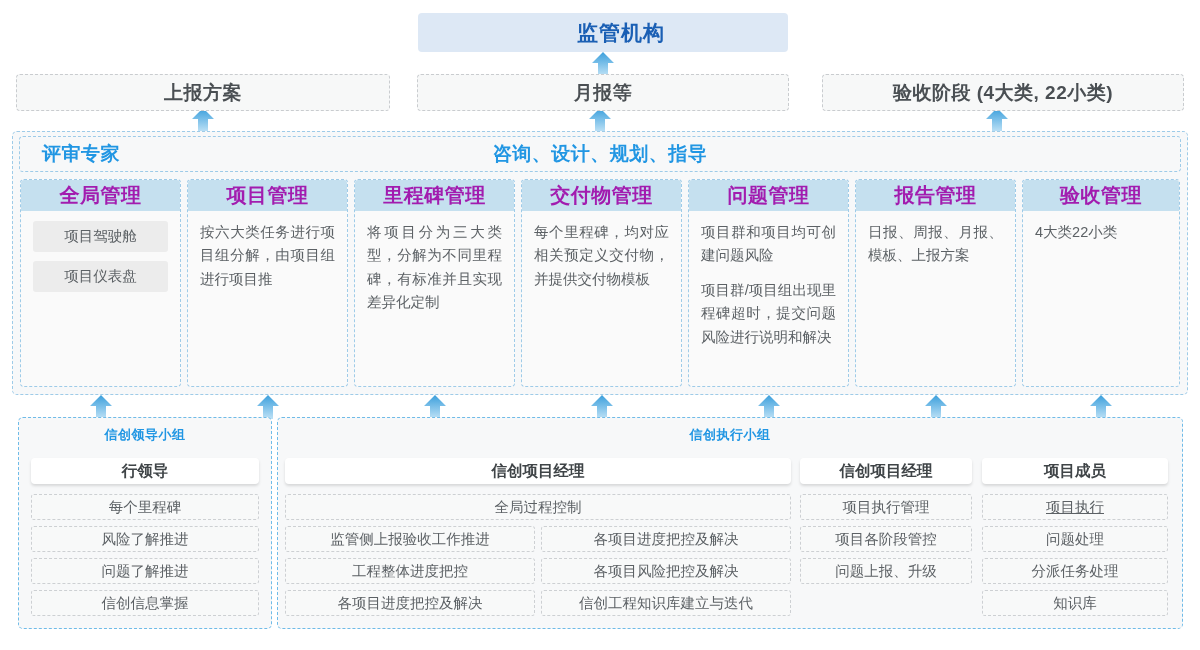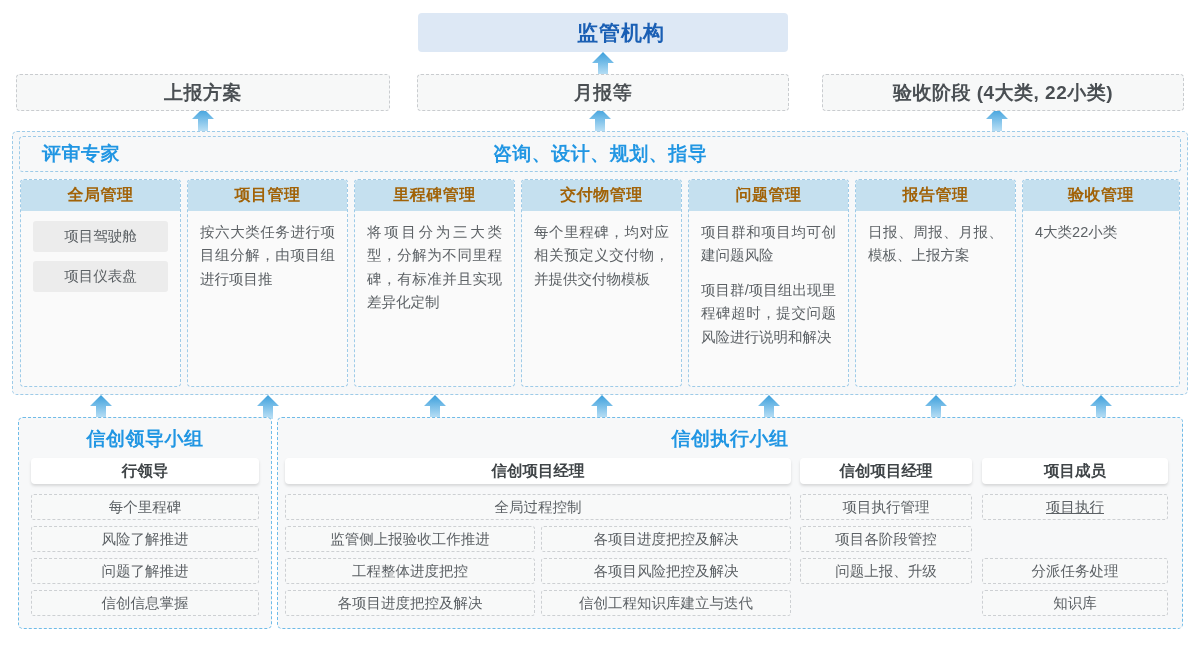--- a/index.html
+++ b/index.html
@@ -84,23 +84,23 @@
     border-radius: 4px;
     background: #fafafa;
     overflow: hidden;
   }
   .col-head {
     height: 31px;
     background: #c5e0ef;
     display: flex;
     align-items: center;
     justify-content: center;
-    color: #a16207;
-    font-weight: bold;
-    font-size: 16px;
+    color: #a21caf;
+    font-weight: bold;
+    font-size: 20px;
     letter-spacing: 0.5px;
   }
   .col-body {
     padding: 10px 12px 8px 12px;
     font-size: 14.5px;
     line-height: 1.62;
     color: #5c6165;
   }
   .col-body p {
     margin: 0 0 11px 0;
@@ -132,21 +132,21 @@
     position: absolute;
     box-sizing: border-box;
     border: 1px dashed #6fbbe8;
     border-radius: 5px;
     background: #f7f8f9;
   }
   .grp-title {
     position: absolute;
     color: #2196e3;
     font-weight: bold;
-    font-size: 19px;
+    font-size: 13px;
     letter-spacing: 0.5px;
     top: 8px;
     left: 50%;
     transform: translateX(-50%);
     white-space: nowrap;
   }
   .role-head {
     position: absolute;
     box-sizing: border-box;
     background: #ffffff;
@@ -323,16 +323,17 @@
   <div class="task" style="left:541px; top:558px; width:250px;">各项目风险把控及解决</div>
   <div class="task" style="left:541px; top:590px; width:250px;">信创工程知识库建立与迭代</div>
 
   <div class="role-head" style="left:800px; top:458px; width:172px;">信创项目经理</div>
   <div class="task" style="left:800px; top:494px; width:172px;">项目执行管理</div>
   <div class="task" style="left:800px; top:526px; width:172px;">项目各阶段管控</div>
   <div class="task" style="left:800px; top:558px; width:172px;">问题上报、升级</div>
 
   <div class="role-head" style="left:982px; top:458px; width:186px;">项目成员</div>
   <div class="task" style="left:982px; top:494px; width:186px;text-decoration:underline;">项目执行</div>
+  <div class="task" style="left:982px; top:526px; width:186px;">问题处理</div>
   <div class="task" style="left:982px; top:558px; width:186px;">分派任务处理</div>
   <div class="task" style="left:982px; top:590px; width:186px;">知识库</div>
 
 </div>
 
 </body></html>

